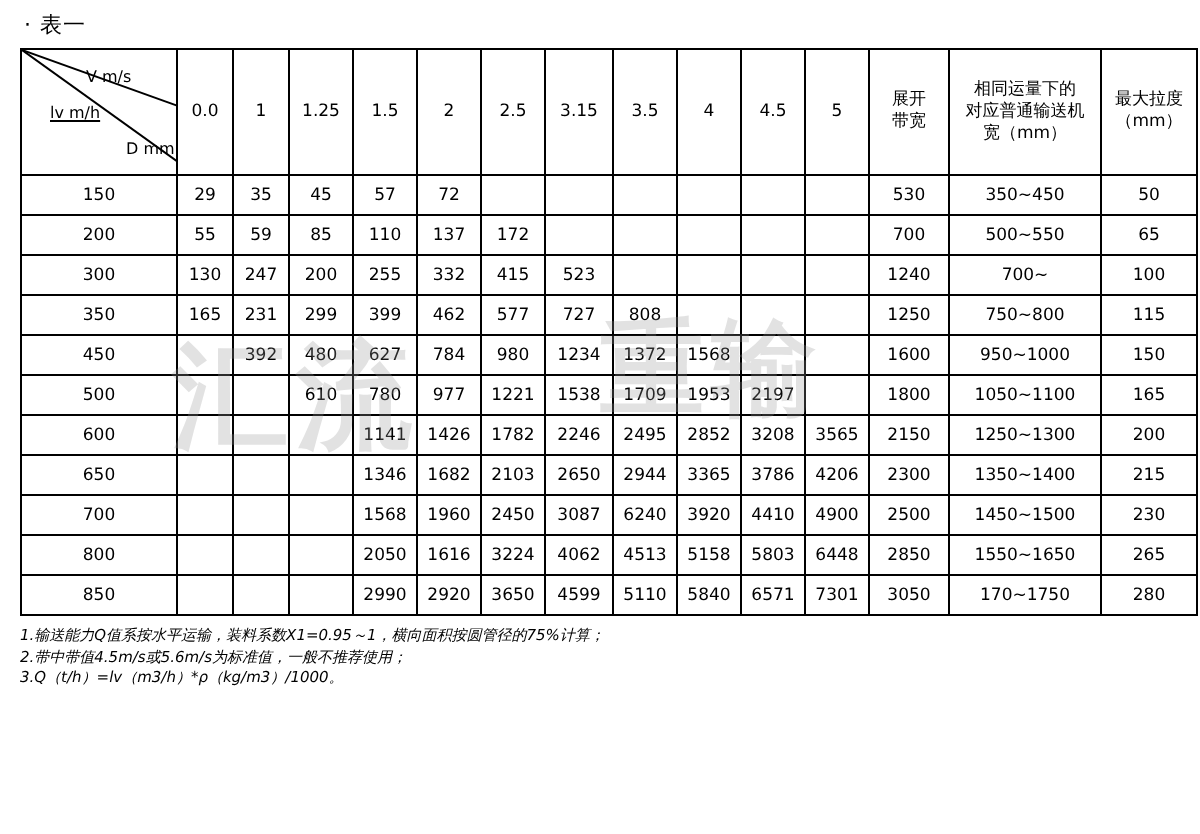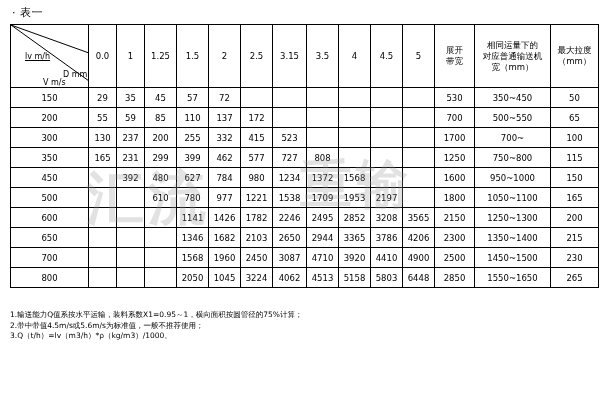--- a/index.html
+++ b/index.html
@@ -54,21 +54,20 @@
   .corner svg {
     position: absolute;
     left: 0; top: 0;
   }
   .corner .lbl-v {
     position: absolute;
     top: 9px;
     left: 32px;
     font-size: 8px;
     white-space: nowrap;
-    margin-top: 44px;
   }
   .corner .lbl-iv {
     position: absolute;
     top: 27px;
     left: 14px;
     font-size: 8px;
     white-space: nowrap;
     text-decoration: underline;
   }
   .corner .lbl-d {
@@ -80,24 +79,25 @@
     margin-left: 48px;
   }
   .hdr-tall {
     height: 62px !important;
   }
   .hdr-2line span {
     display: block;
     line-height: 11px;
   }
   .notes {
-    margin-top: 22px;
+    margin-top: 5px;
     font-size: 7.5px;
     line-height: 10.5px;
     color: #000;
+    font-style: italic;
   }
   .notes div {
     white-space: nowrap;
   }
   
   .watermark {
     position: absolute;
     left: 0; top: 0;
     width: 600px; height: 417px;
     pointer-events: none;
@@ -210,31 +210,31 @@
         <td></td>
         <td></td>
         <td></td>
         <td>700</td>
         <td>500~550</td>
         <td>65</td>
       </tr>
       <tr>
         <td>300</td>
         <td>130</td>
-        <td>237</td>
+        <td>247</td>
         <td>200</td>
         <td>255</td>
         <td>332</td>
         <td>415</td>
         <td>523</td>
         <td></td>
         <td></td>
         <td></td>
         <td></td>
-        <td>1700</td>
+        <td>1240</td>
         <td>700~</td>
         <td>100</td>
       </tr>
       <tr>
         <td>350</td>
         <td>165</td>
         <td>231</td>
         <td>299</td>
         <td>399</td>
         <td>462</td>
@@ -318,45 +318,62 @@
       </tr>
       <tr>
         <td>700</td>
         <td></td>
         <td></td>
         <td></td>
         <td>1568</td>
         <td>1960</td>
         <td>2450</td>
         <td>3087</td>
-        <td>4710</td>
+        <td>6240</td>
         <td>3920</td>
         <td>4410</td>
         <td>4900</td>
         <td>2500</td>
         <td>1450~1500</td>
         <td>230</td>
       </tr>
       <tr>
         <td>800</td>
         <td></td>
         <td></td>
         <td></td>
         <td>2050</td>
-        <td>1045</td>
+        <td>1616</td>
         <td>3224</td>
         <td>4062</td>
         <td>4513</td>
         <td>5158</td>
         <td>5803</td>
         <td>6448</td>
         <td>2850</td>
         <td>1550~1650</td>
         <td>265</td>
       </tr>
+      <tr>
+        <td>850</td>
+        <td></td>
+        <td></td>
+        <td></td>
+        <td>2990</td>
+        <td>2920</td>
+        <td>3650</td>
+        <td>4599</td>
+        <td>5110</td>
+        <td>5840</td>
+        <td>6571</td>
+        <td>7301</td>
+        <td>3050</td>
+        <td>170~1750</td>
+        <td>280</td>
+      </tr>
     </tbody>
   </table>
 
   <div class="notes">
     <div>1.输送能力Q值系按水平运输，装料系数X1=0.95～1，横向面积按圆管径的75%计算；</div>
     <div>2.带中带值4.5m/s或5.6m/s为标准值，一般不推荐使用；</div>
     <div>3.Q（t/h）=lv（m3/h）*ρ（kg/m3）/1000。</div>
   </div>
 
   <div class="watermark">

